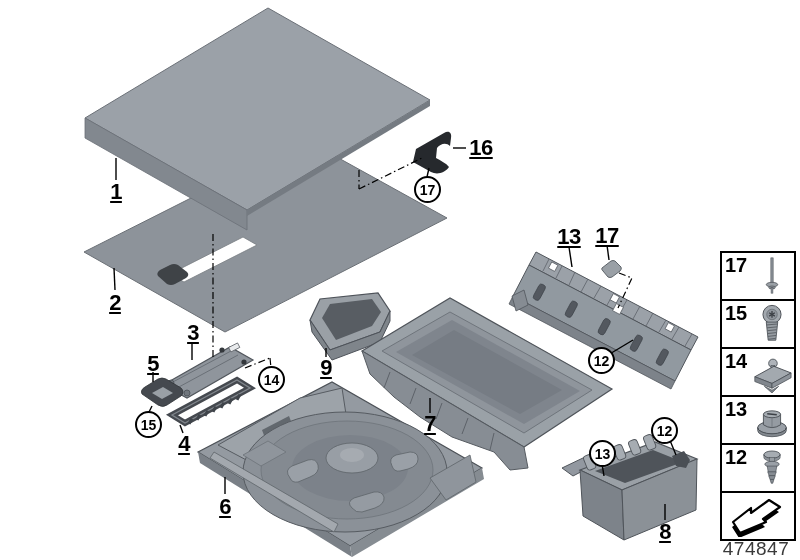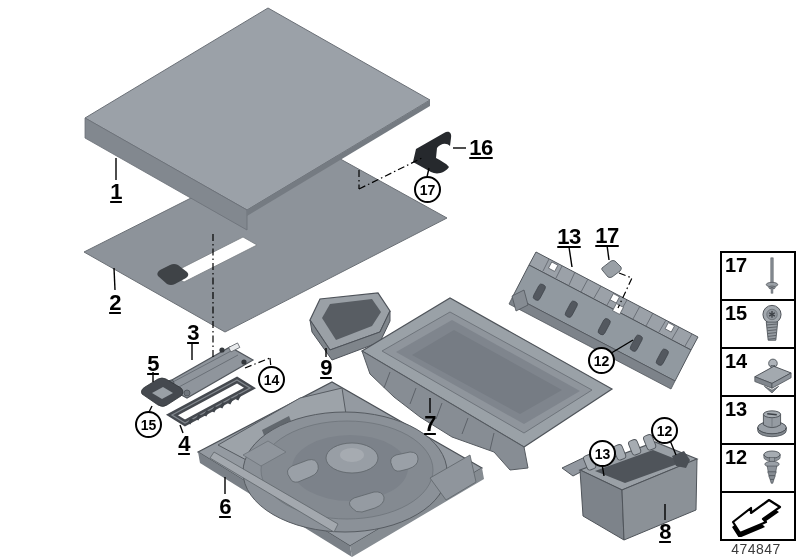--- a/index.html
+++ b/index.html
@@ -28,21 +28,21 @@
   }
   .legend-cell:last-child{border-bottom:none;}
   .legend-num{
     position:absolute;left:3px;top:2px;
     font-weight:700;font-size:20px;color:#000;line-height:1;
   }
   .legend-icon{position:absolute;right:1px;top:2px;}
   .legend-icon-center{position:absolute;left:2px;top:2px;}
   #drawing-number{
     position:absolute;left:756px;top:549px;transform:translate(-50%,-50%);
-    font-size:14px;color:#3a3a3a;letter-spacing:0.5px;
+    font-size:19px;color:#3a3a3a;letter-spacing:0.5px;
   }
 </style>
 </head>
 <body>
 
 <div id="stage">
 
   <svg id="drawing" width="800" height="560" viewBox="0 0 800 560">
 
     <g>

